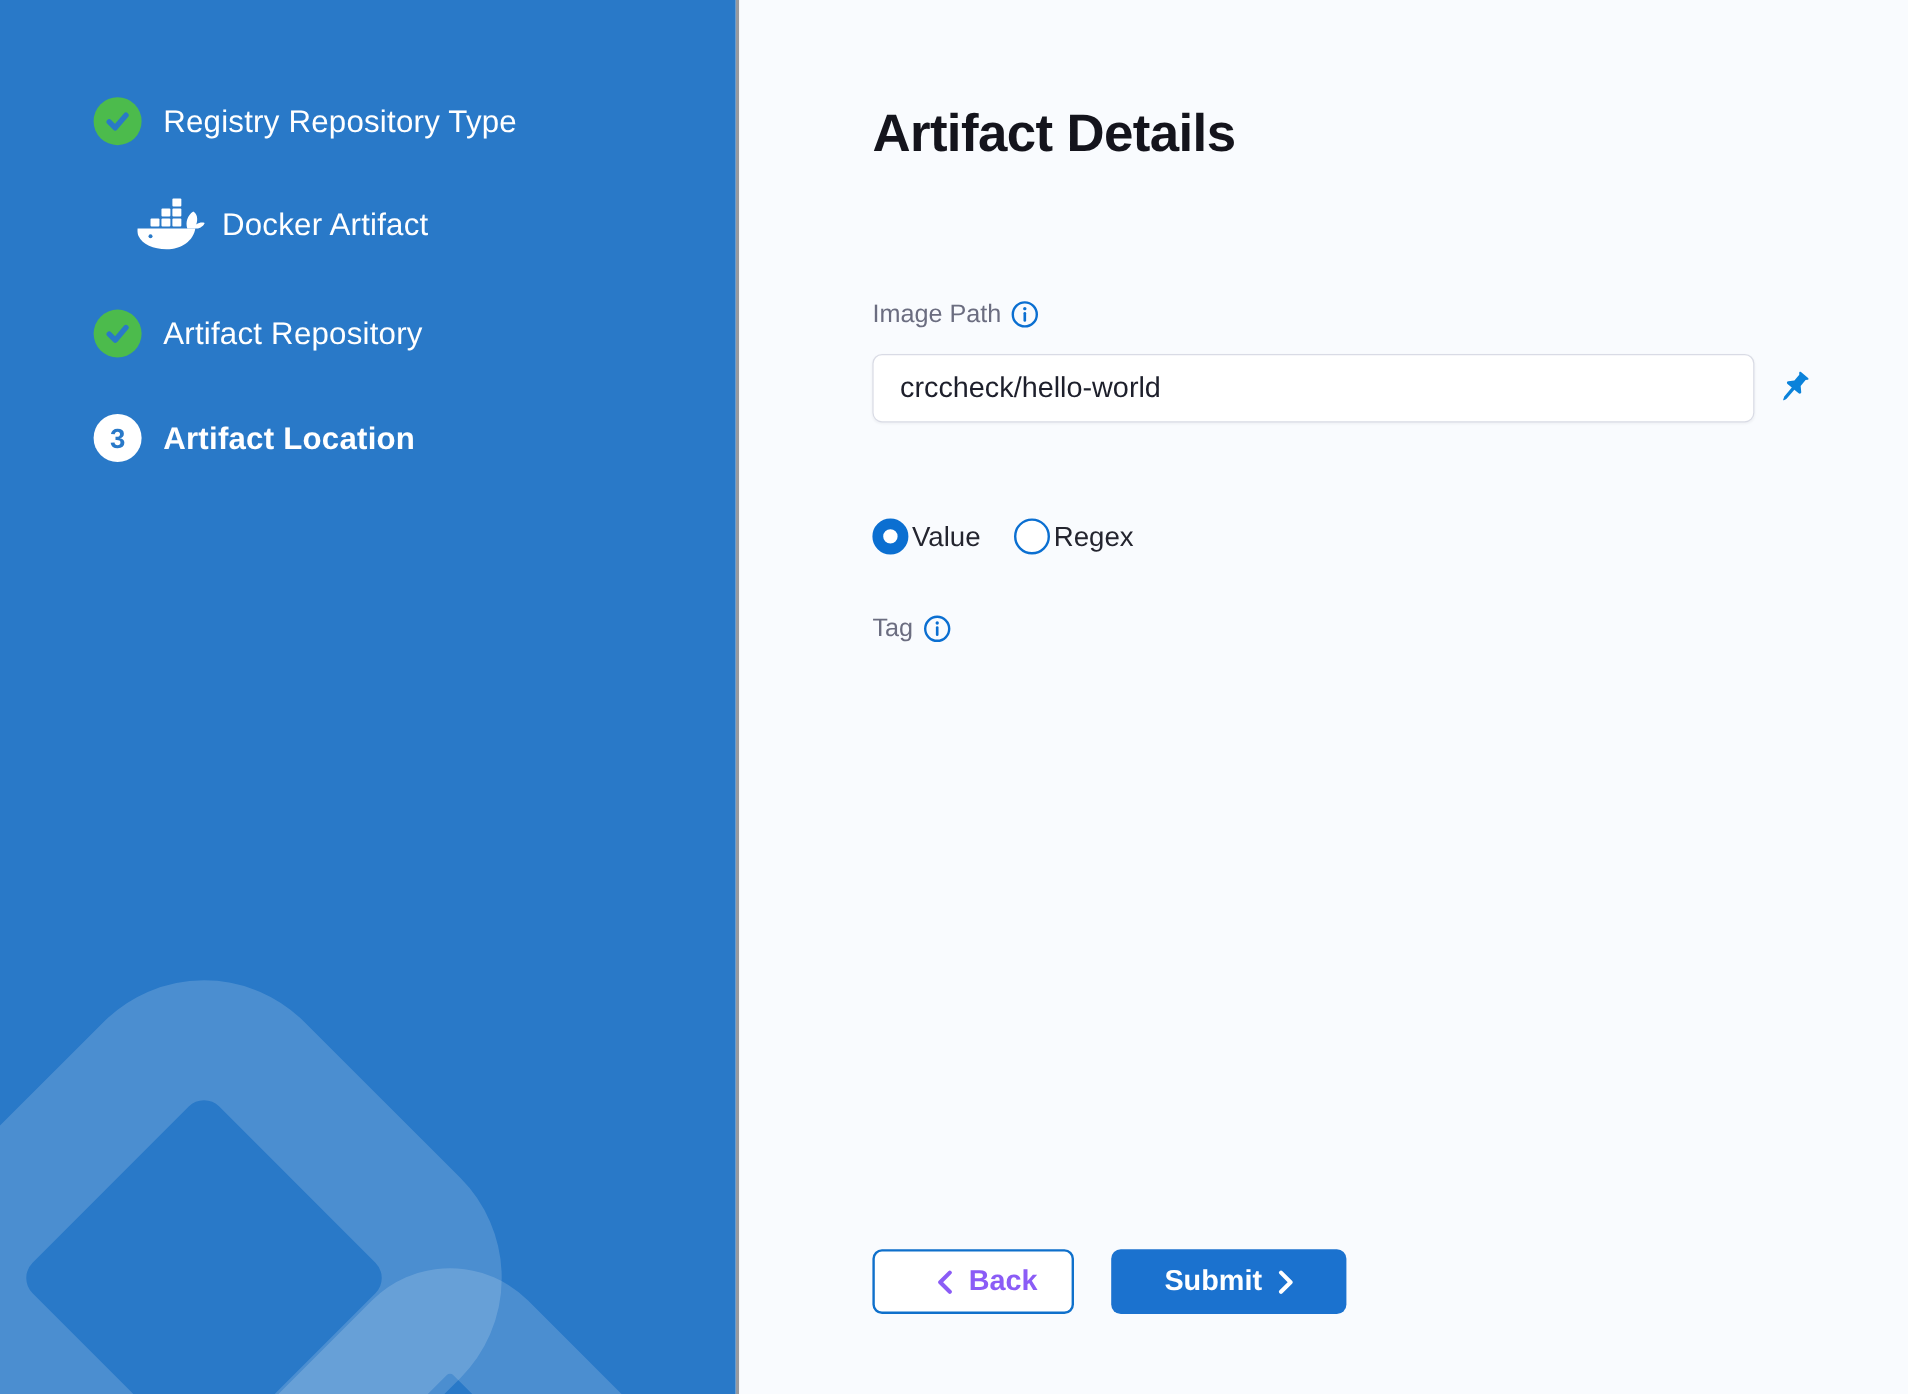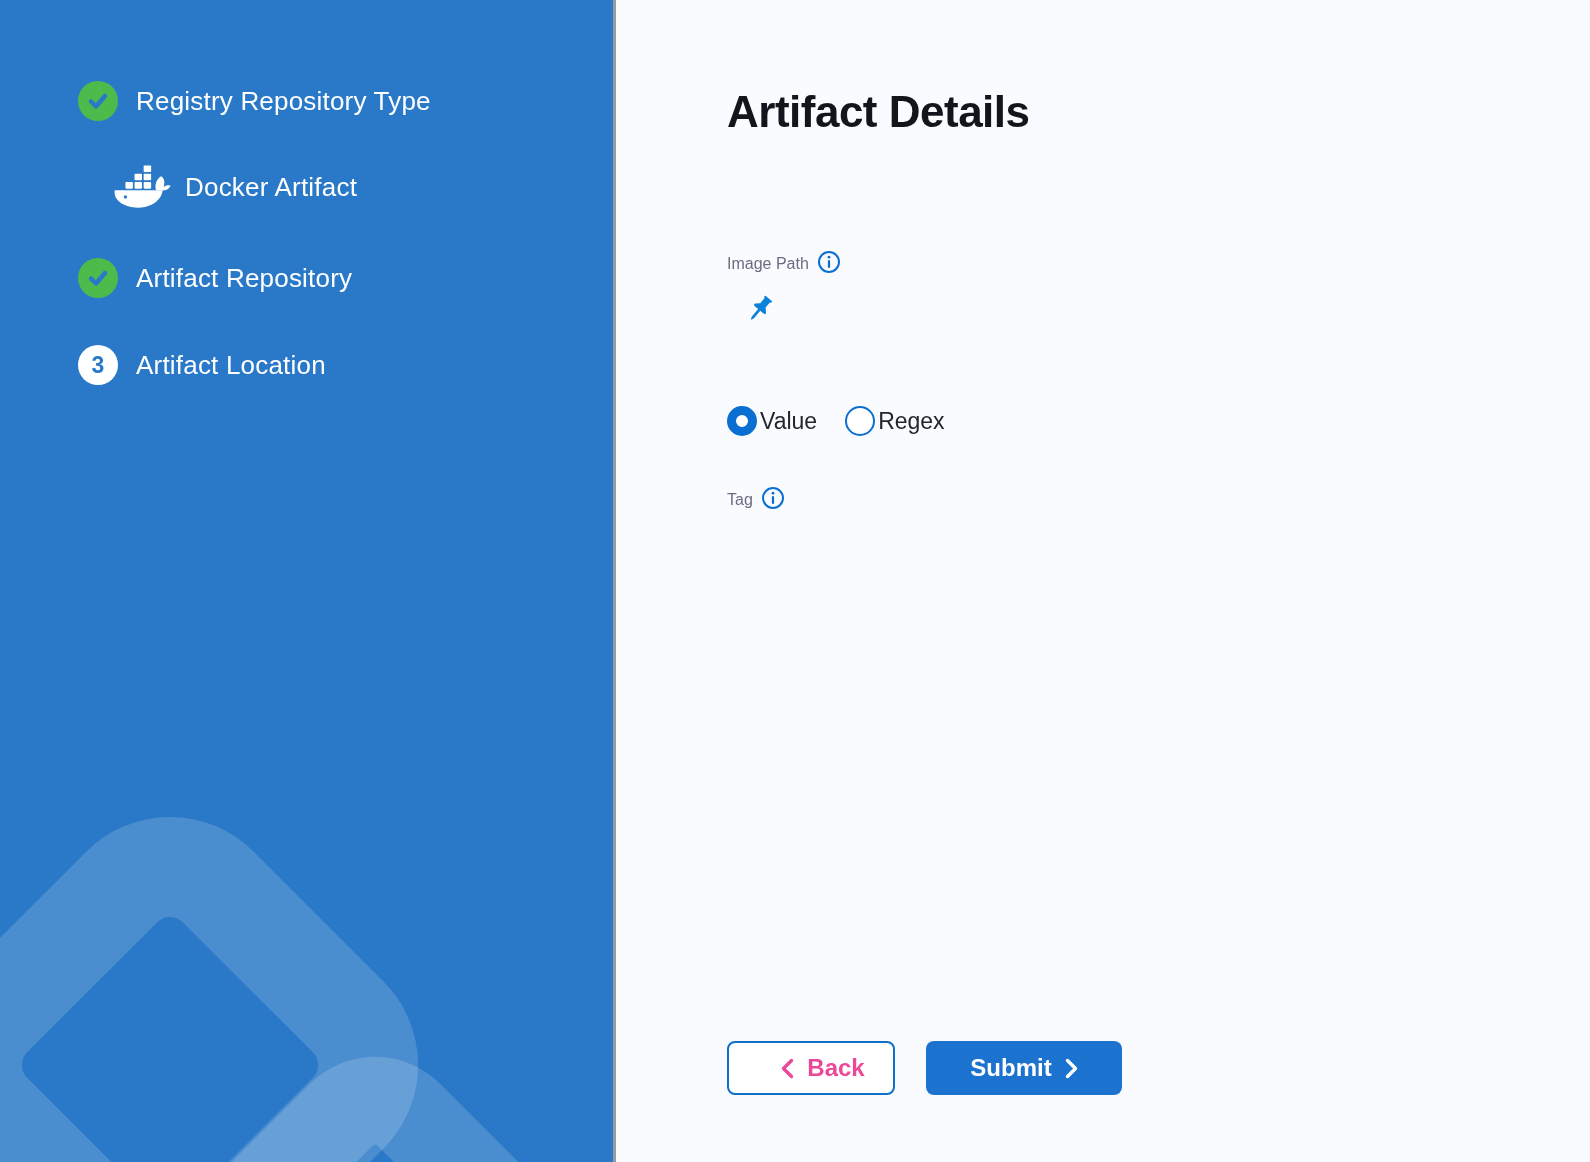--- a/index.html
+++ b/index.html
@@ -29,21 +29,21 @@
   .step-row { display: flex; align-items: center; height: 40px; }
   .step-row.r1 { margin-bottom: 46px; }
   .step-row.r2 { margin-bottom: 51px; margin-left: 35px; }
   .step-row.r3 { margin-bottom: 47px; }
   .step-label {
     margin-left: 18px;
     color: #FFFFFF;
     font-size: 26px;
     letter-spacing: 0.2px;
   }
-  .step-label.bold { font-weight: 400; }
+  .step-label.bold { font-weight: 700; }
   .badge {
     width: 40px; height: 40px; border-radius: 50%;
     display: flex; align-items: center; justify-content: center;
     flex: 0 0 auto;
   }
   .badge.green { background: #4CBB4C; }
   .badge.white { background: #FFFFFF; color: #2979C8; font-size: 23px; font-weight: 700; }
   .docker-icon { width: 58px; height: 46px; flex: 0 0 auto; }
   .step-row.r2 .step-label { margin-left: 14px; }
 
@@ -75,22 +75,22 @@
     padding: 86px 0 0 111px;
   }
   .page-title {
     font-size: 44px;
     font-weight: 800;
     color: #14141C;
     letter-spacing: -0.5px;
     line-height: 52px;
   }
   .field-label {
-    display: flex; align-items: center; gap: 8px;
-    font-size: 16px;
+    display: flex; align-items: flex-start; gap: 8px;
+    font-size: 21px;
     color: #6B6D80;
   }
   .field-label.first { margin-top: 112px; }
   .field-label.tag { margin-top: 50px; }
   .input-row { margin-top: 15px; display: flex; align-items: center; }
   .input-wrap { position: relative; width: 735px; }
   .text-input {
     width: 735px; height: 57px;
     background: #FFFFFF;
     border: 1px solid #D9DBE5;
@@ -126,21 +126,21 @@
     height: 54px; border-radius: 8px;
     display: flex; align-items: center; justify-content: center; gap: 13px;
     font-family: "Liberation Sans", sans-serif;
     font-size: 24px; font-weight: 700;
     cursor: pointer;
   }
   .btn-back {
     width: 168px;
     background: #FFFFFF;
     border: 2px solid #0F70CB;
-    color: #ec4899;
+    color: #8b5cf6;
     padding-left: 24px;
   }
   .btn-submit {
     width: 196px;
     background: #1B72CF;
     border: none;
     color: #ffffff;
   }
 </style>
 </head>
@@ -207,20 +207,23 @@
     <span>Image Path</span>
     <span>
       <svg width="24" height="24" viewBox="0 0 24 24" fill="none">
         <circle cx="12" cy="12" r="10" stroke="#0B6FD1" stroke-width="2"></circle>
         <line x1="12" y1="11" x2="12" y2="17" stroke="#0B6FD1" stroke-width="2.2" stroke-linecap="round"></line>
         <circle cx="12" cy="7.2" r="1.4" fill="#0B6FD1"></circle>
       </svg>
     </span>
   </div>
   <div class="input-row">
+    <div class="input-wrap">
+      <input class="text-input" type="text" value="crccheck/hello-world" style="">
+    </div>
     <button class="icon-btn pin-btn">
       <svg width="33" height="33" viewBox="0 0 24 24">
         <g transform="rotate(40 12 12)" fill="#0B82DA">
           <path d="M9.2 1.5h5.6c.6 0 .9.7.5 1.1l-.8.9v4.6l2.6 2.6c.6.6.2 1.6-.7 1.6H13v6.9c0 .2 0 .3-.1.5l-.6 1.6c-.1.3-.5.3-.6 0l-.6-1.6c-.1-.2-.1-.3-.1-.5v-6.9H7.6c-.9 0-1.3-1-.7-1.6l2.6-2.6V3.5l-.8-.9c-.4-.4-.1-1.1.5-1.1z"></path>
         </g>
       </svg>
     </button>
   </div>
 
   <div class="radio-row">

